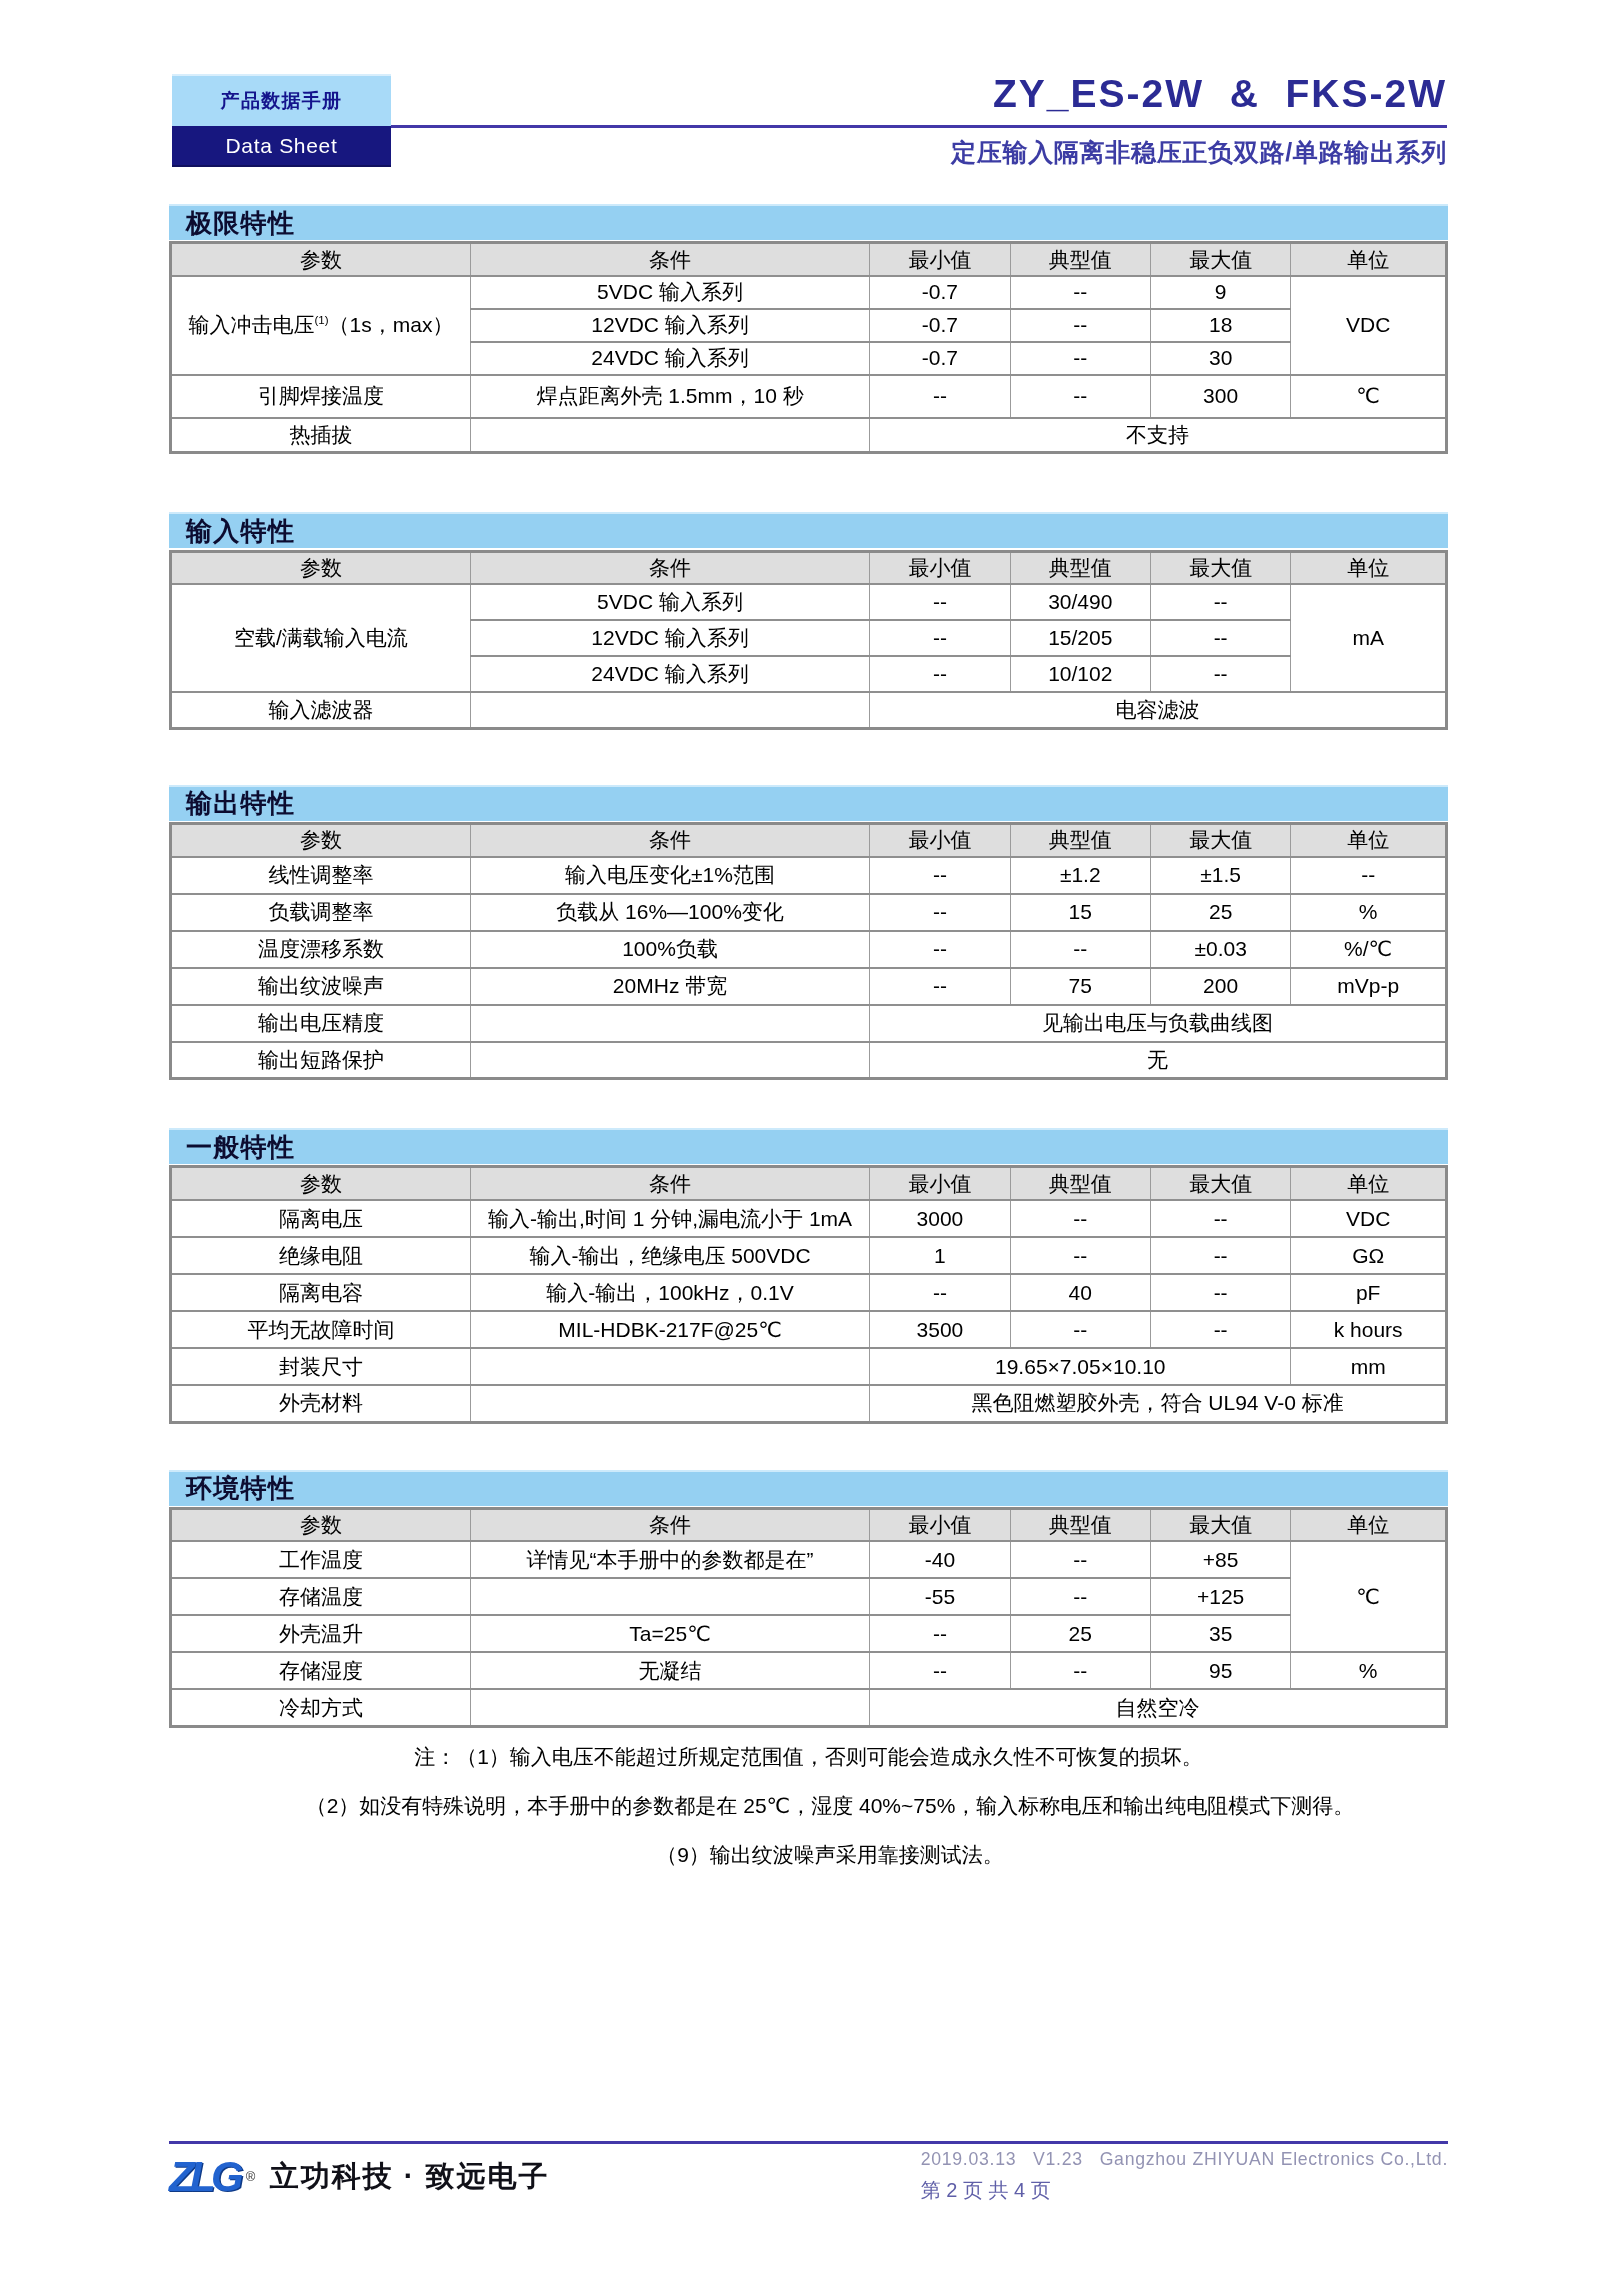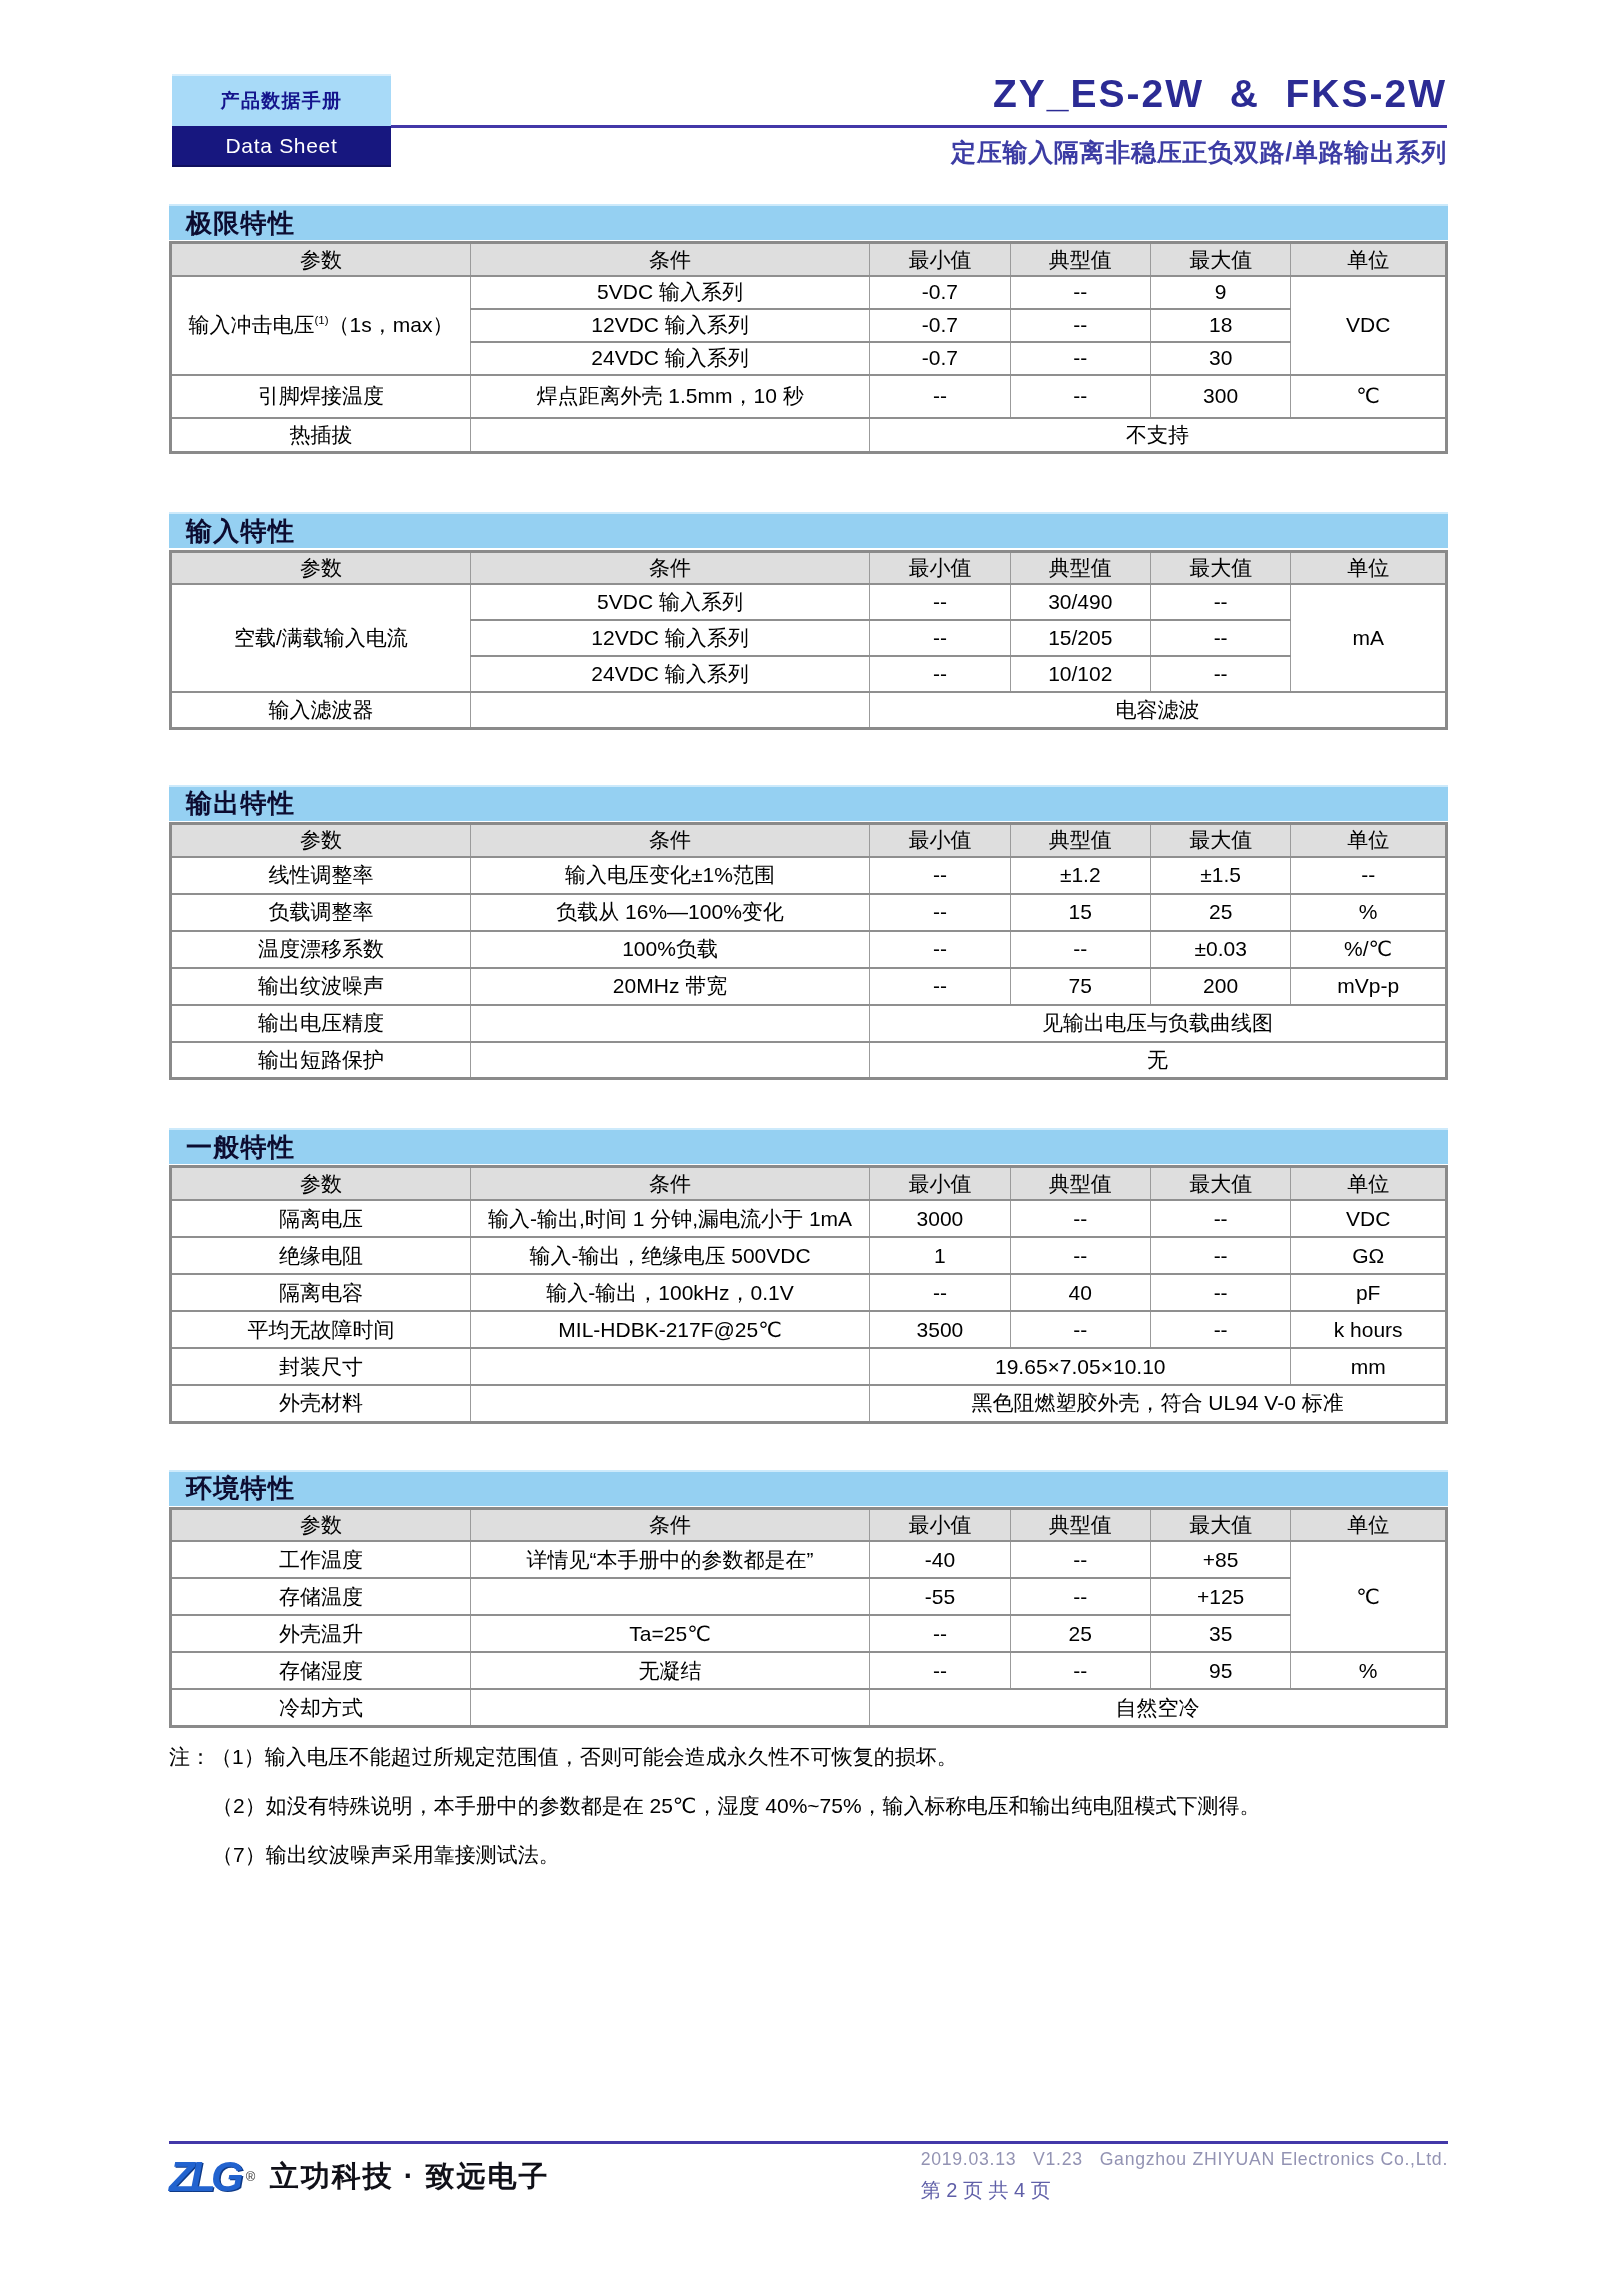--- a/index.html
+++ b/index.html
@@ -69,21 +69,21 @@
     background:#dedede; font-weight:normal; height:30px;
   }
   .spec-table tr.r { height:33px; }
   .spec-table tr.r2 { height:36px; }
   .spec-table tr.r3 { height:37px; }
   .spec-table tr.tall { height:43px; }
   .spec-table tr.hot { height:35px; }
   .sup { vertical-align:super; font-size:0.55em; }
 
   
-  .notes { margin-top:14.4px; font-size:21px; color:#000; }
+  .notes { margin-top:14.4px; font-size:21px; color:#000;text-align:center; }
   .note-line { line-height:29px; margin-bottom:20px; }
   .note-line.indent { padding-left:43px; }
 
   
   .footer { position:absolute; left:169px; top:2141px; width:1279px; }
   .footer-rule { width:100%; height:3.3px; background:#4338a8; }
   .footer-body { display:flex; justify-content:space-between; margin-top:5.2px; }
   .footer-left { display:flex; align-items:center; }
   .zlg-mark {
     font-style:italic; font-weight:bold; font-size:42px; color:#2263cf;
@@ -408,21 +408,21 @@
           <td></td>
           <td colspan="4">自然空冷</td>
         </tr>
       </tbody>
         </table>
     </div>
 
     <div class="notes">
       <div class="note-line">注：（1）输入电压不能超过所规定范围值，否则可能会造成永久性不可恢复的损坏。</div>
       <div class="note-line indent">（2）如没有特殊说明，本手册中的参数都是在 25℃，湿度 40%~75%，输入标称电压和输出纯电阻模式下测得。</div>
-      <div class="note-line indent">（7）输出纹波噪声采用靠接测试法。</div>
+      <div class="note-line indent">（9）输出纹波噪声采用靠接测试法。</div>
     </div>
   </div>
 
   <div class="footer">
     <div class="footer-rule"></div>
     <div class="footer-body">
       <div class="footer-left">
         <span class="zlg-mark">ZLG</span>
         <span class="zlg-reg">®</span>
         <span class="company-name">立功科技 · 致远电子</span>

